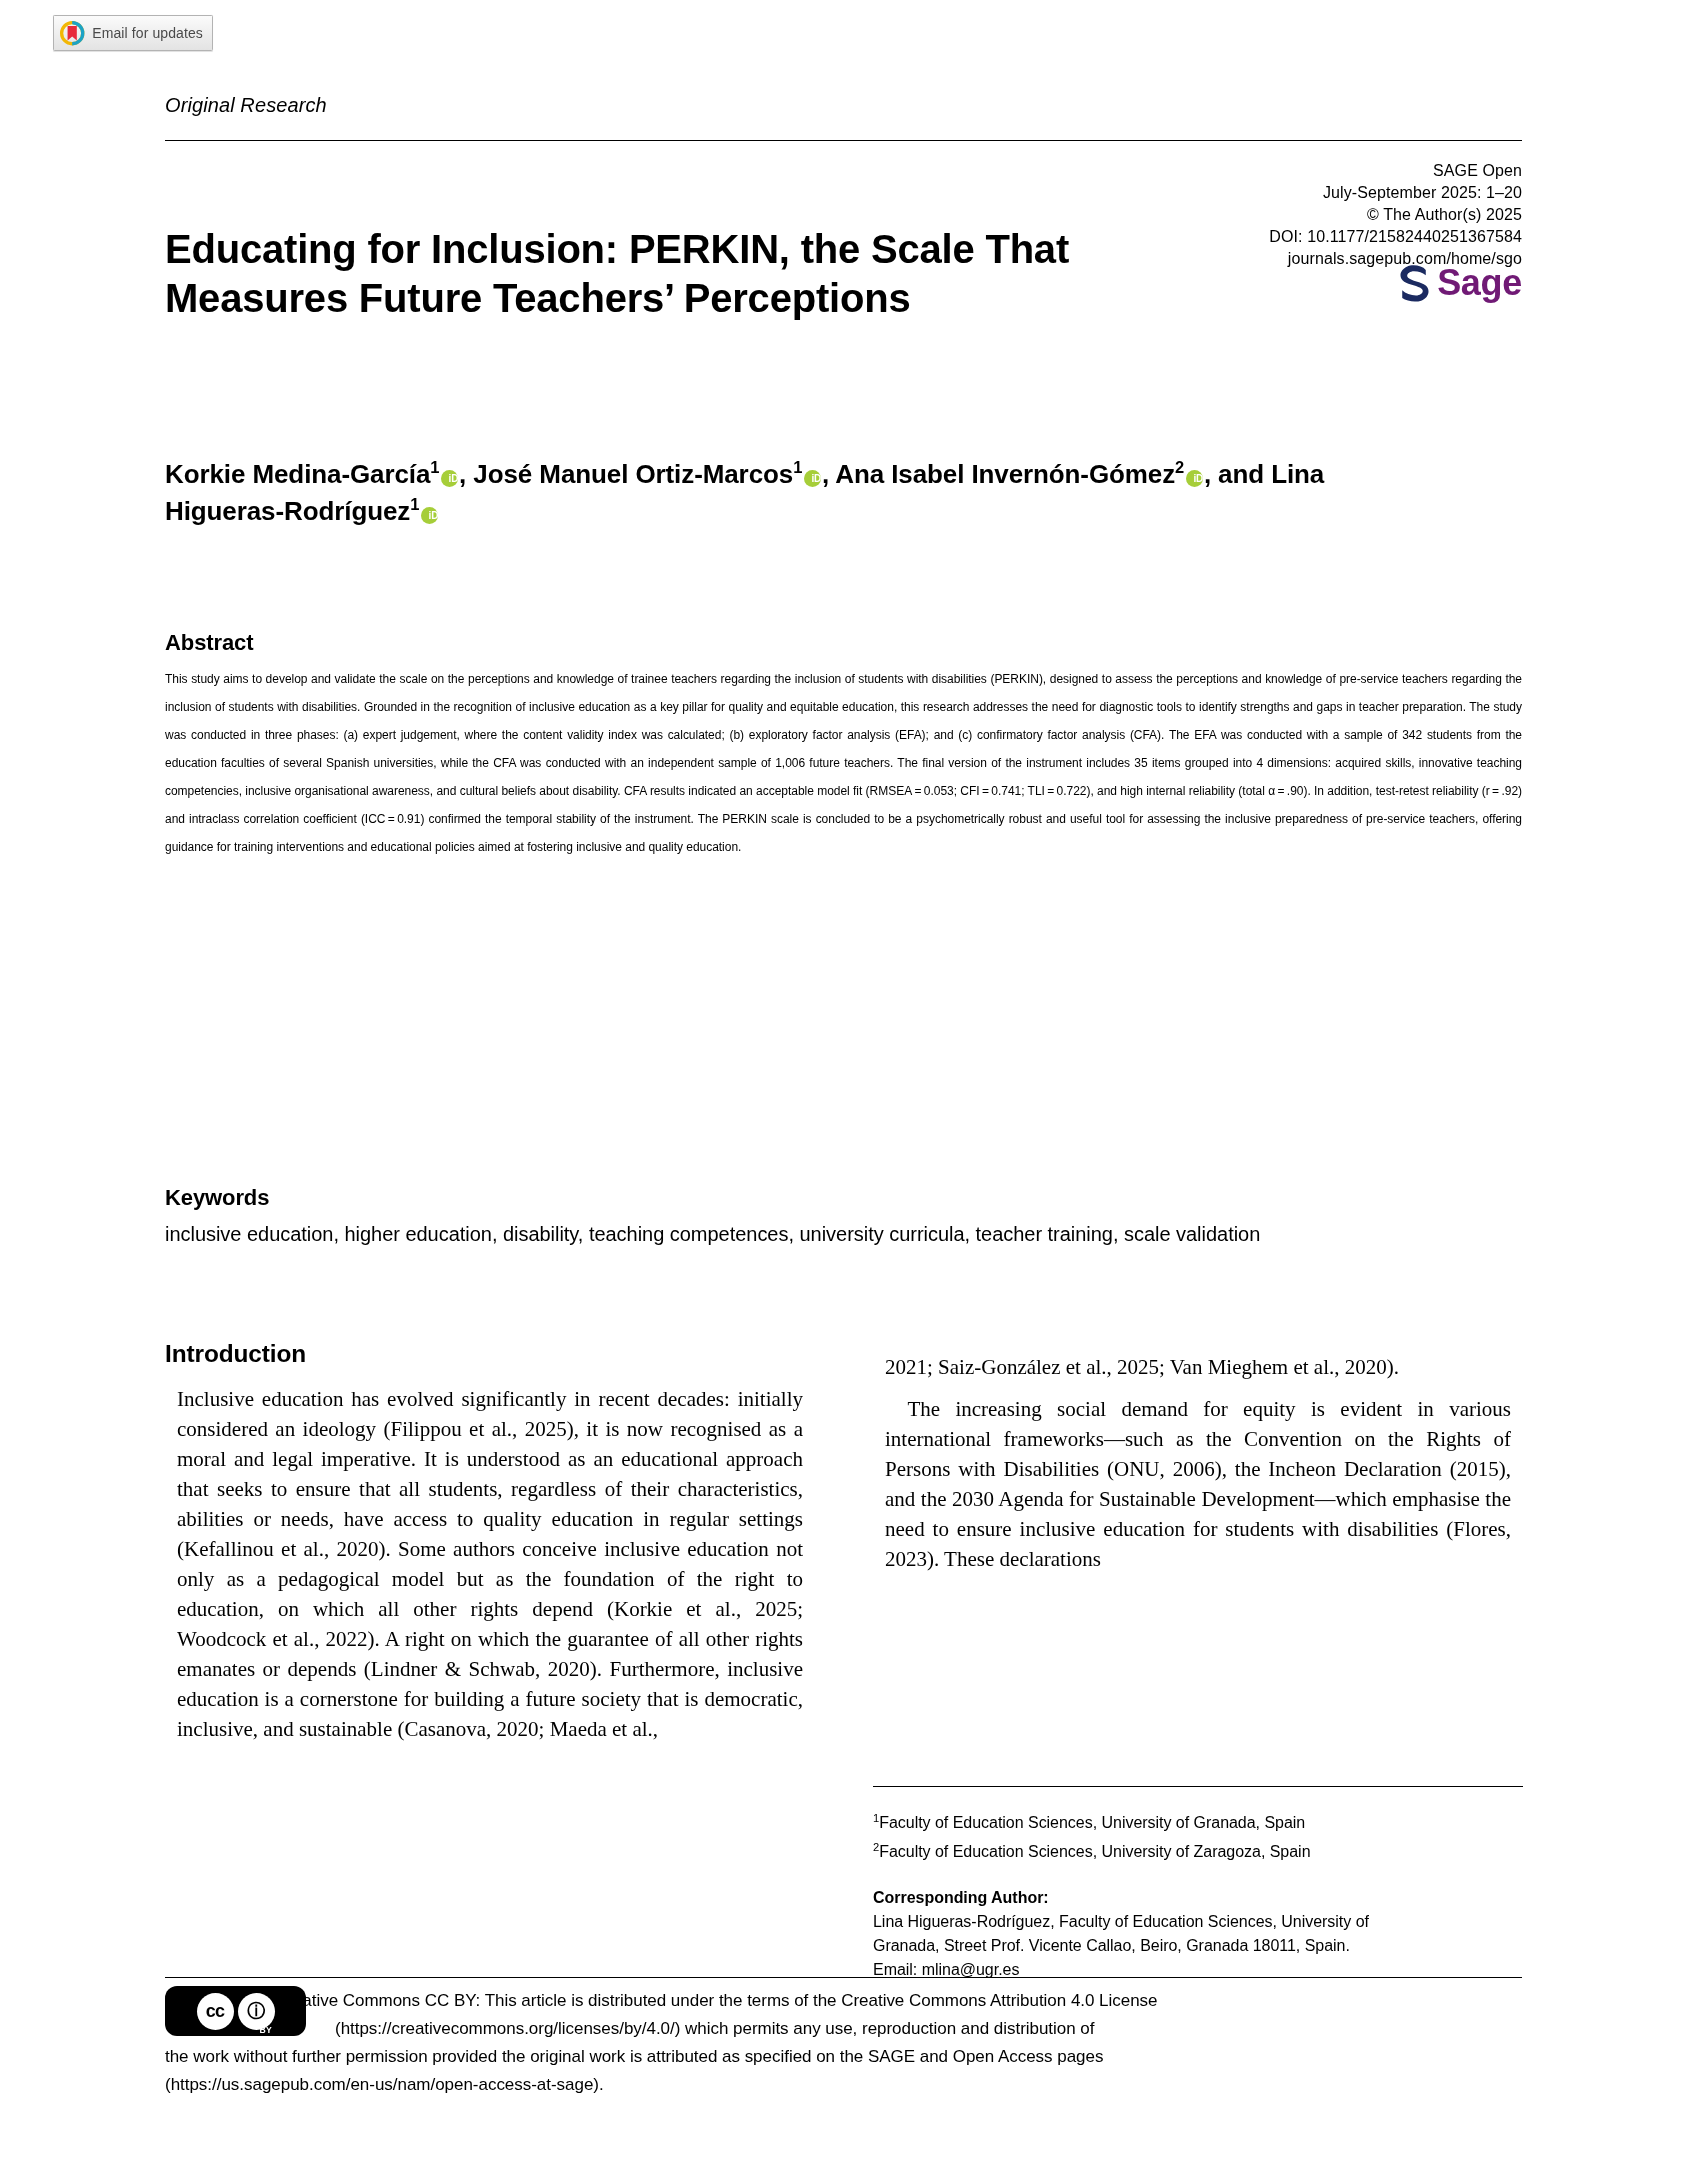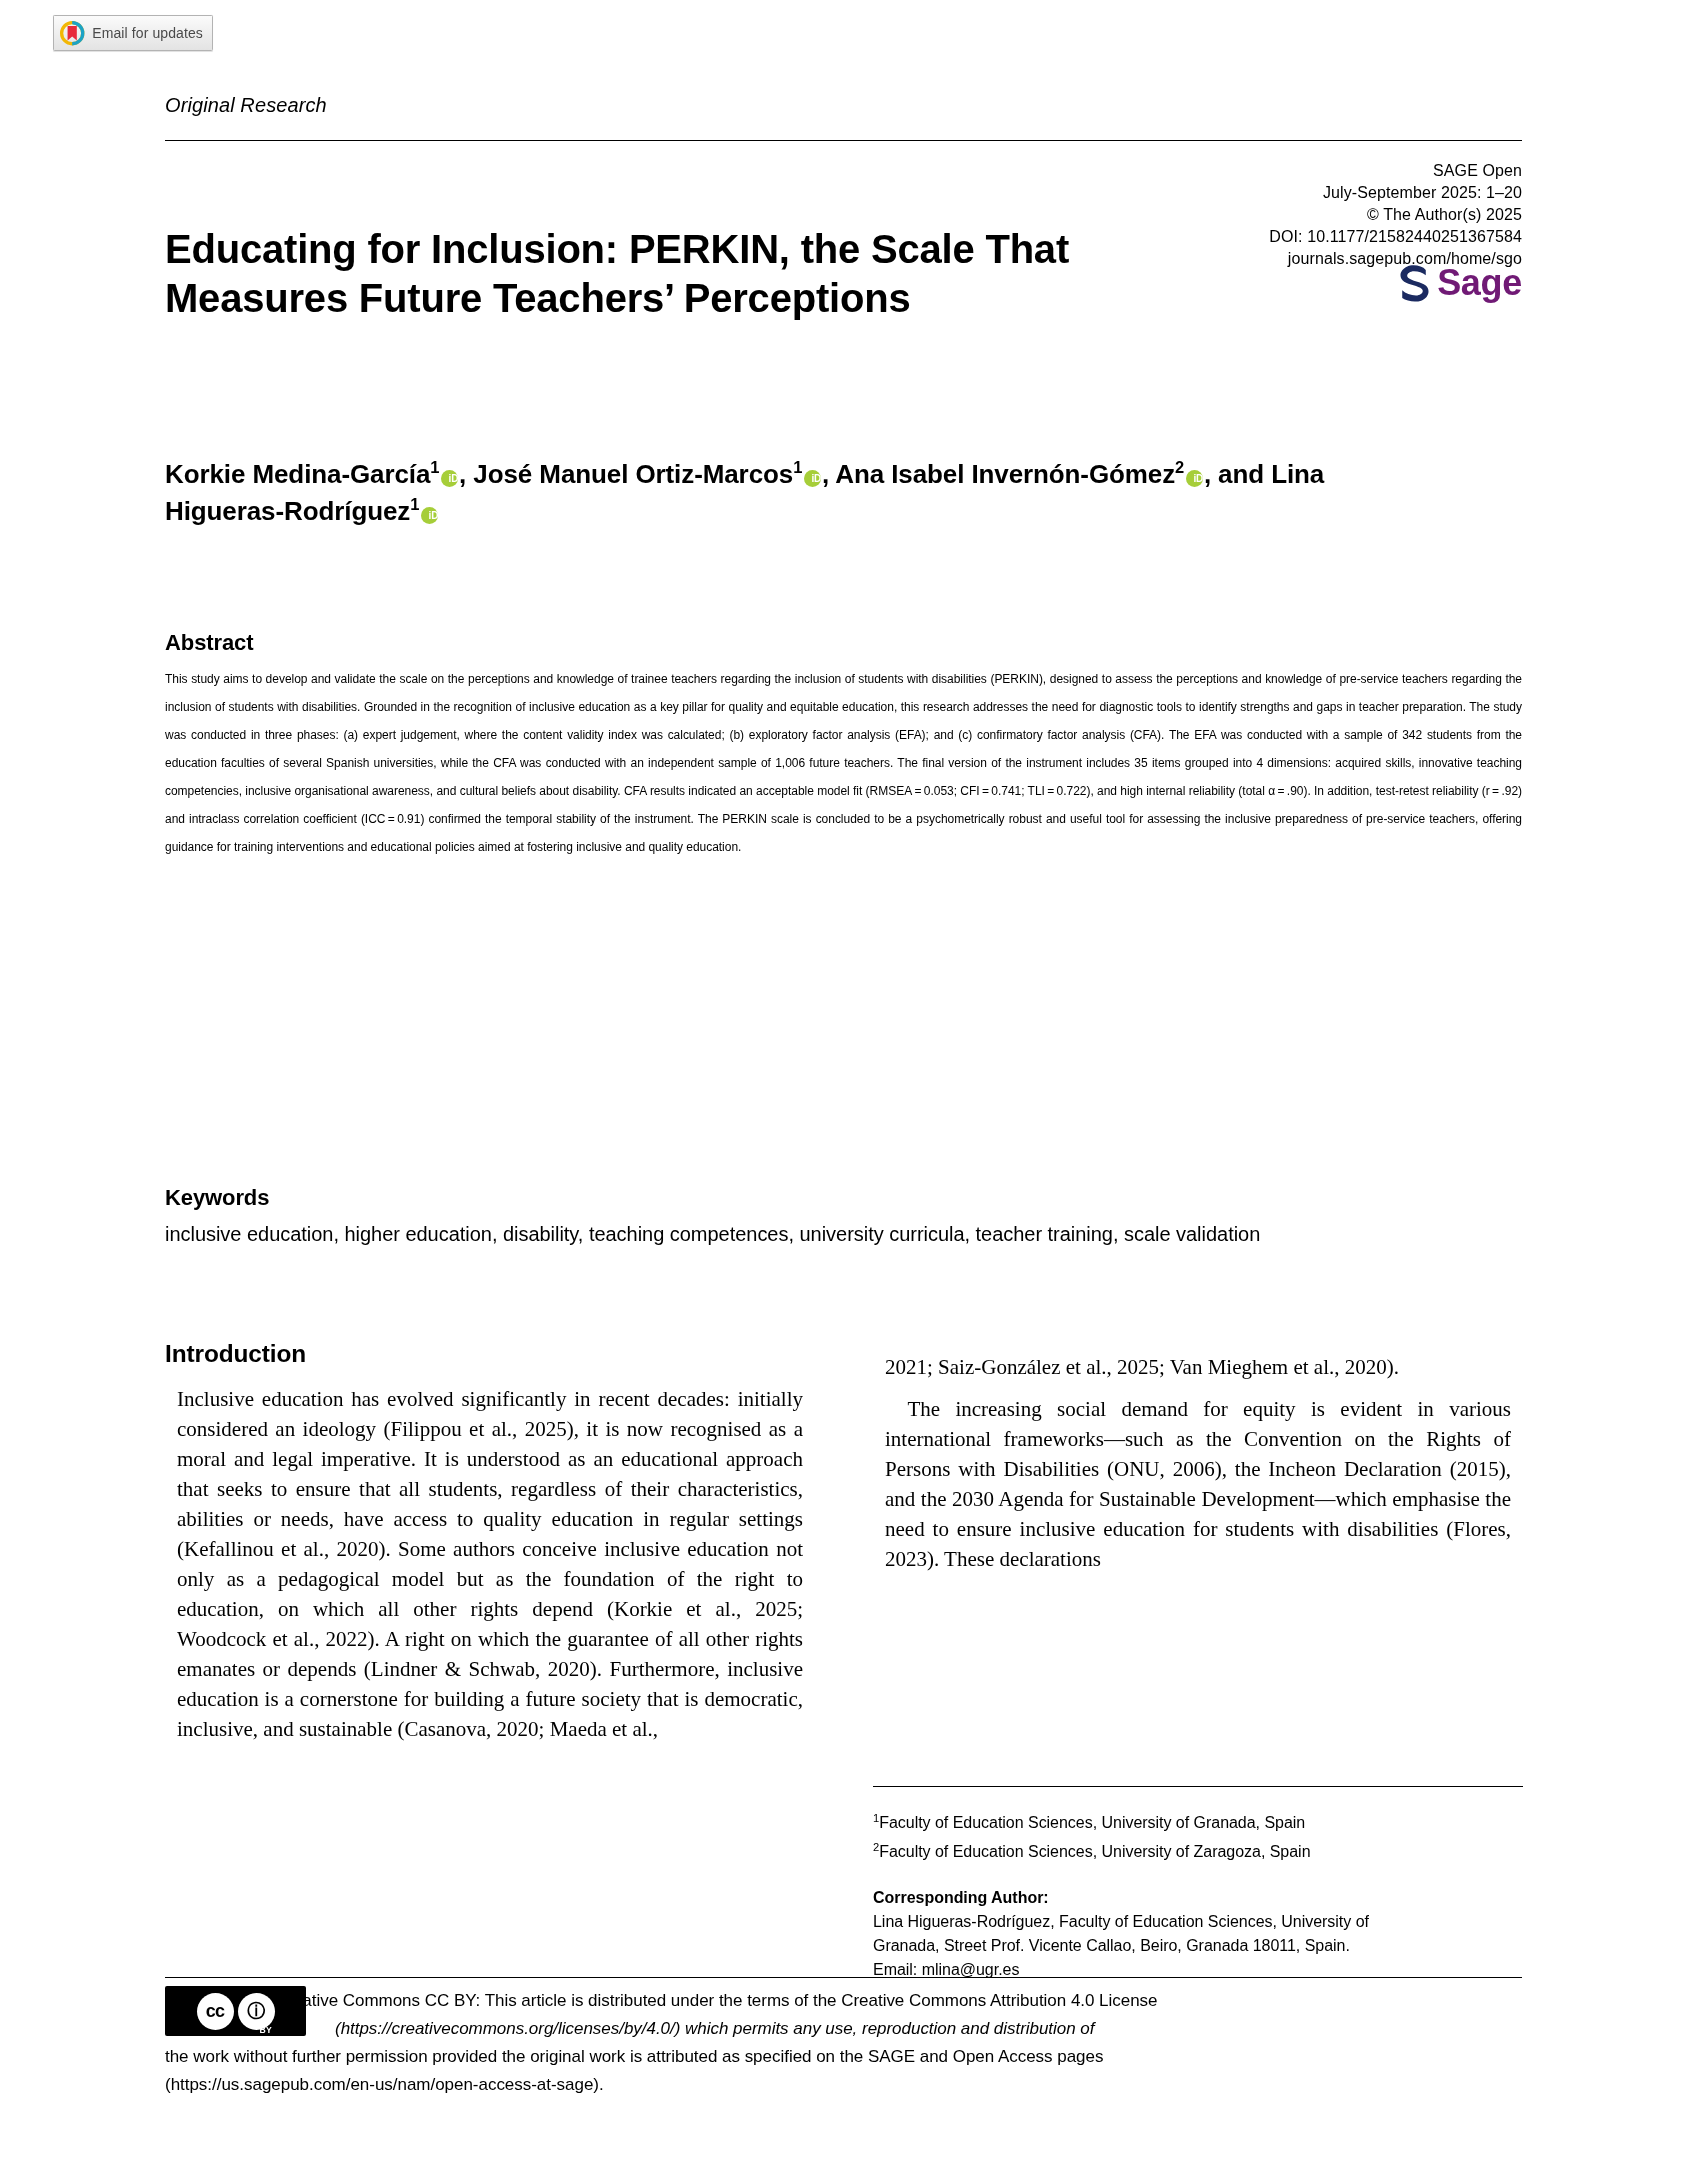--- a/index.html
+++ b/index.html
@@ -235,21 +235,21 @@
     height: 1.3px;
     background: #000;
   }
   .cc-badge {
     position: absolute;
     left: 165px;
     top: 1986px;
     width: 141px;
     height: 50px;
     background: #000;
-    border-radius: 2px;
+    border-radius: 12px;
     display: flex;
     align-items: center;
     justify-content: center;
     gap: 4px;
   }
   .cc-badge .cc-circles { display: flex; gap: 4px; }
   .cc-badge .cc-circ {
     width: 37px; height: 37px;
     border-radius: 50%;
     background: #fff;
@@ -275,21 +275,21 @@
     position: absolute;
     left: 165px;
     top: 1987px;
     width: 1357px;
     font-family: "Liberation Sans", sans-serif;
     font-size: 17px;
     line-height: 28px;
     letter-spacing: -0.03px;
   }
   .license-text .l1 { margin-left: 110px; }
-  .license-text .l2 { margin-left: 170px; font-style: italic; }
+  .license-text .l2 { margin-left: 170px; }
   .license-text .l3 { margin-left: 0px; }
   .license-text .l4 { margin-left: 0px; }
 </style>
 </head>
 <body>
 
 <div class="page">
 
   <div class="crossmark">
     <span>

